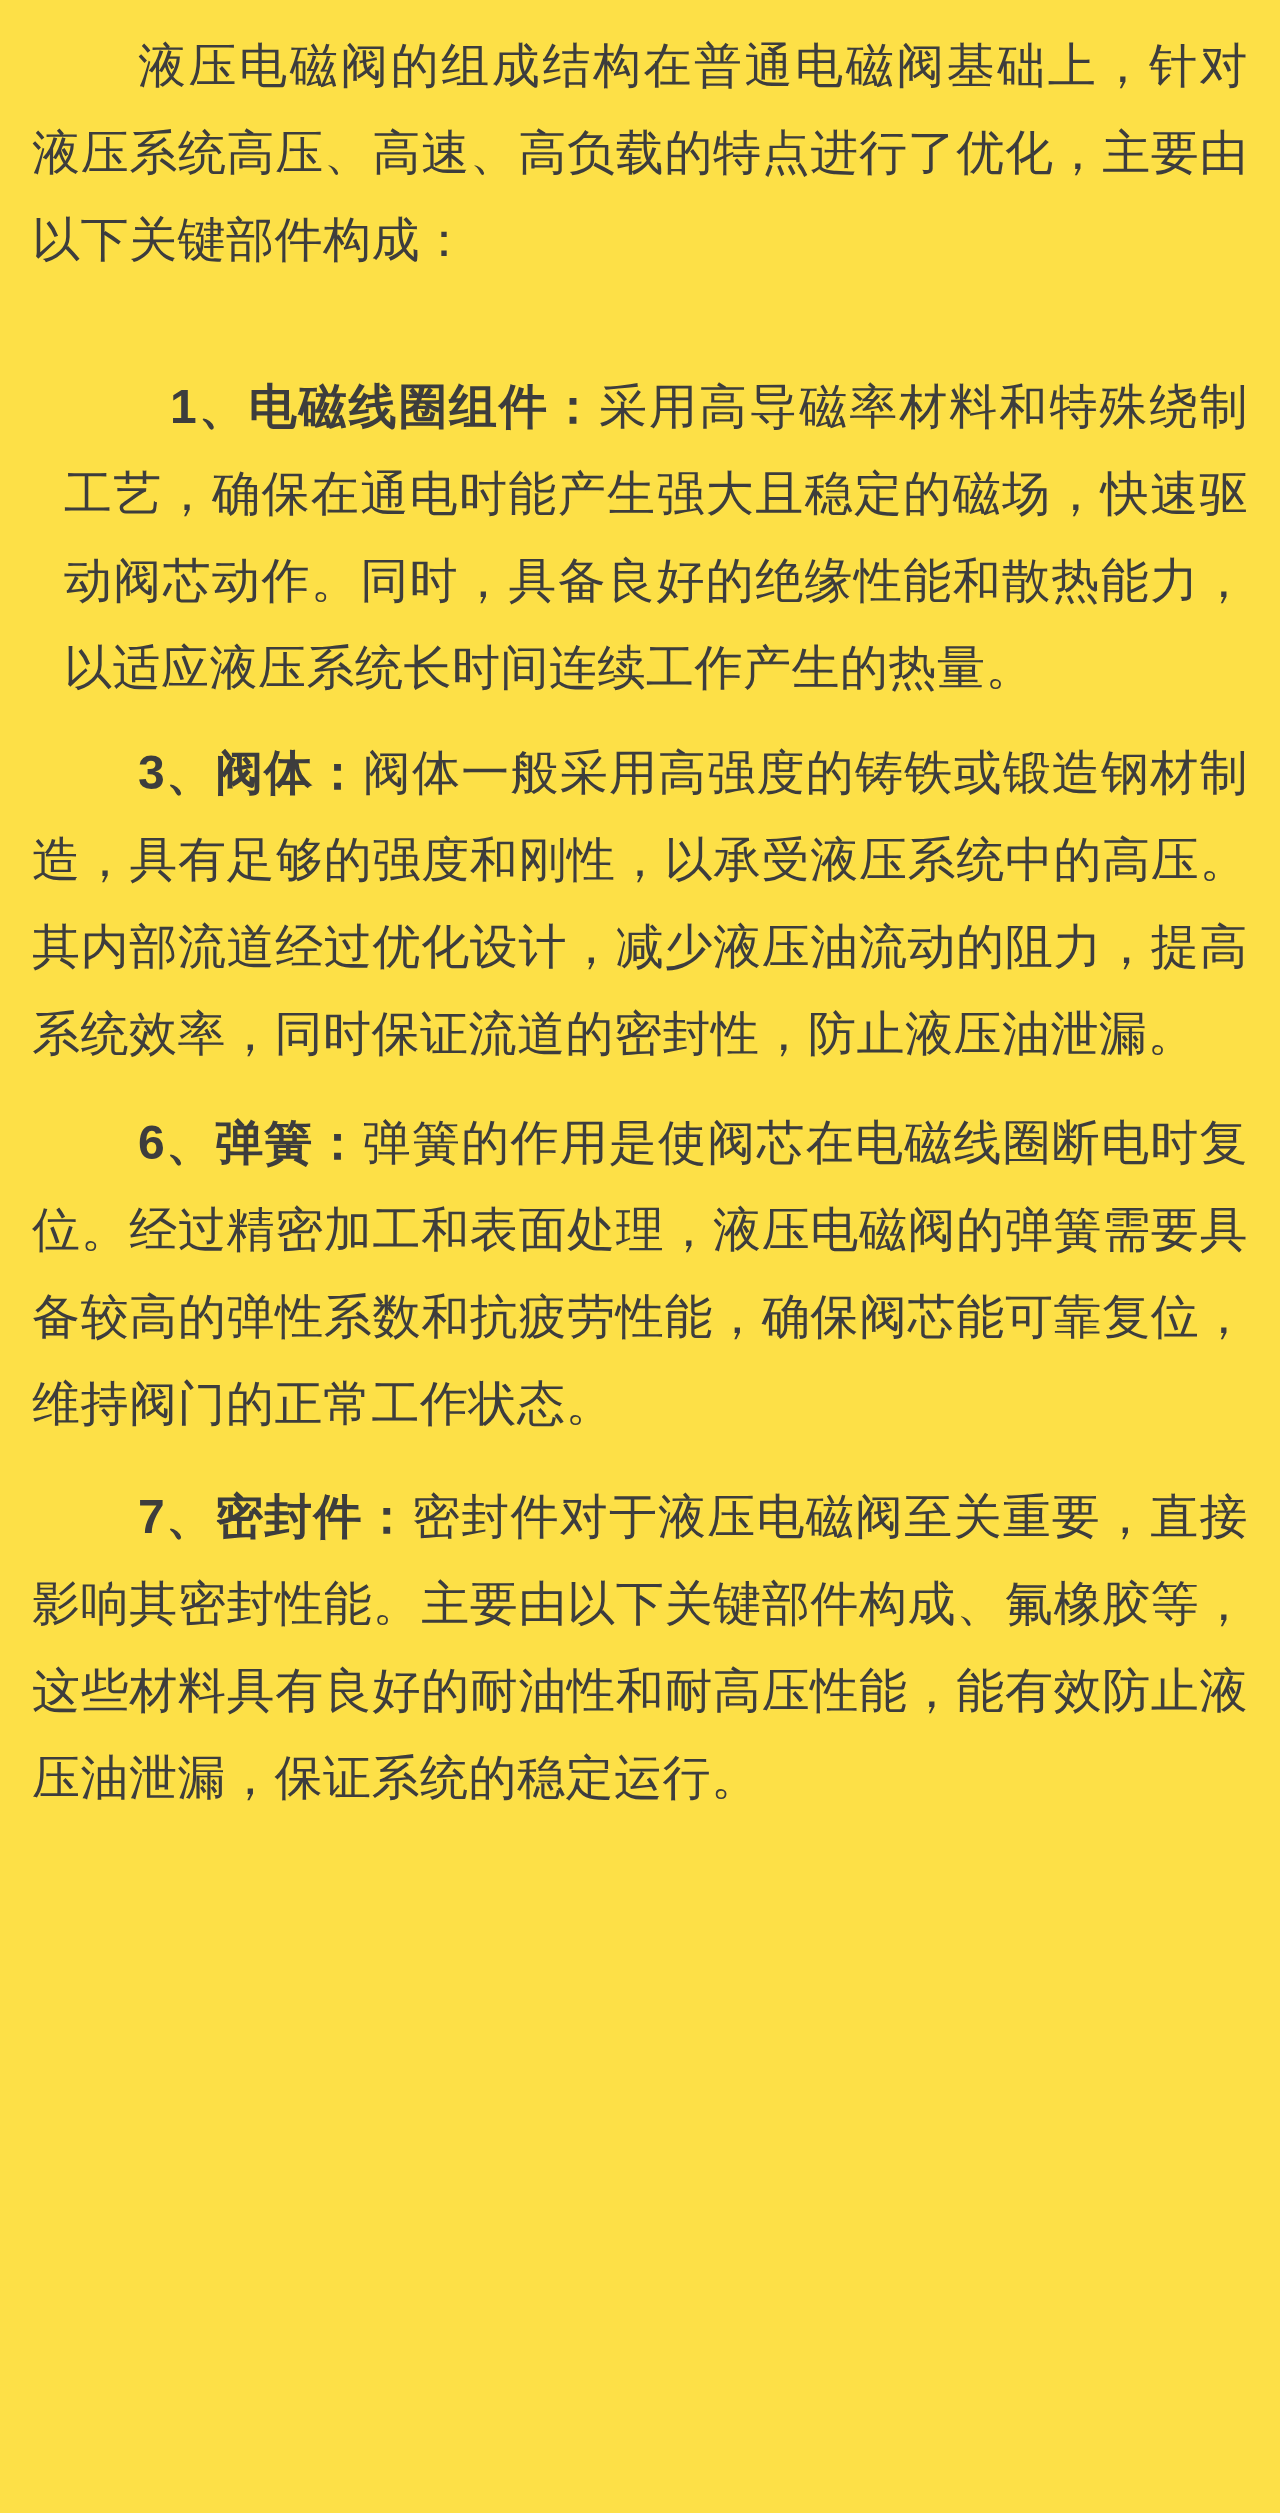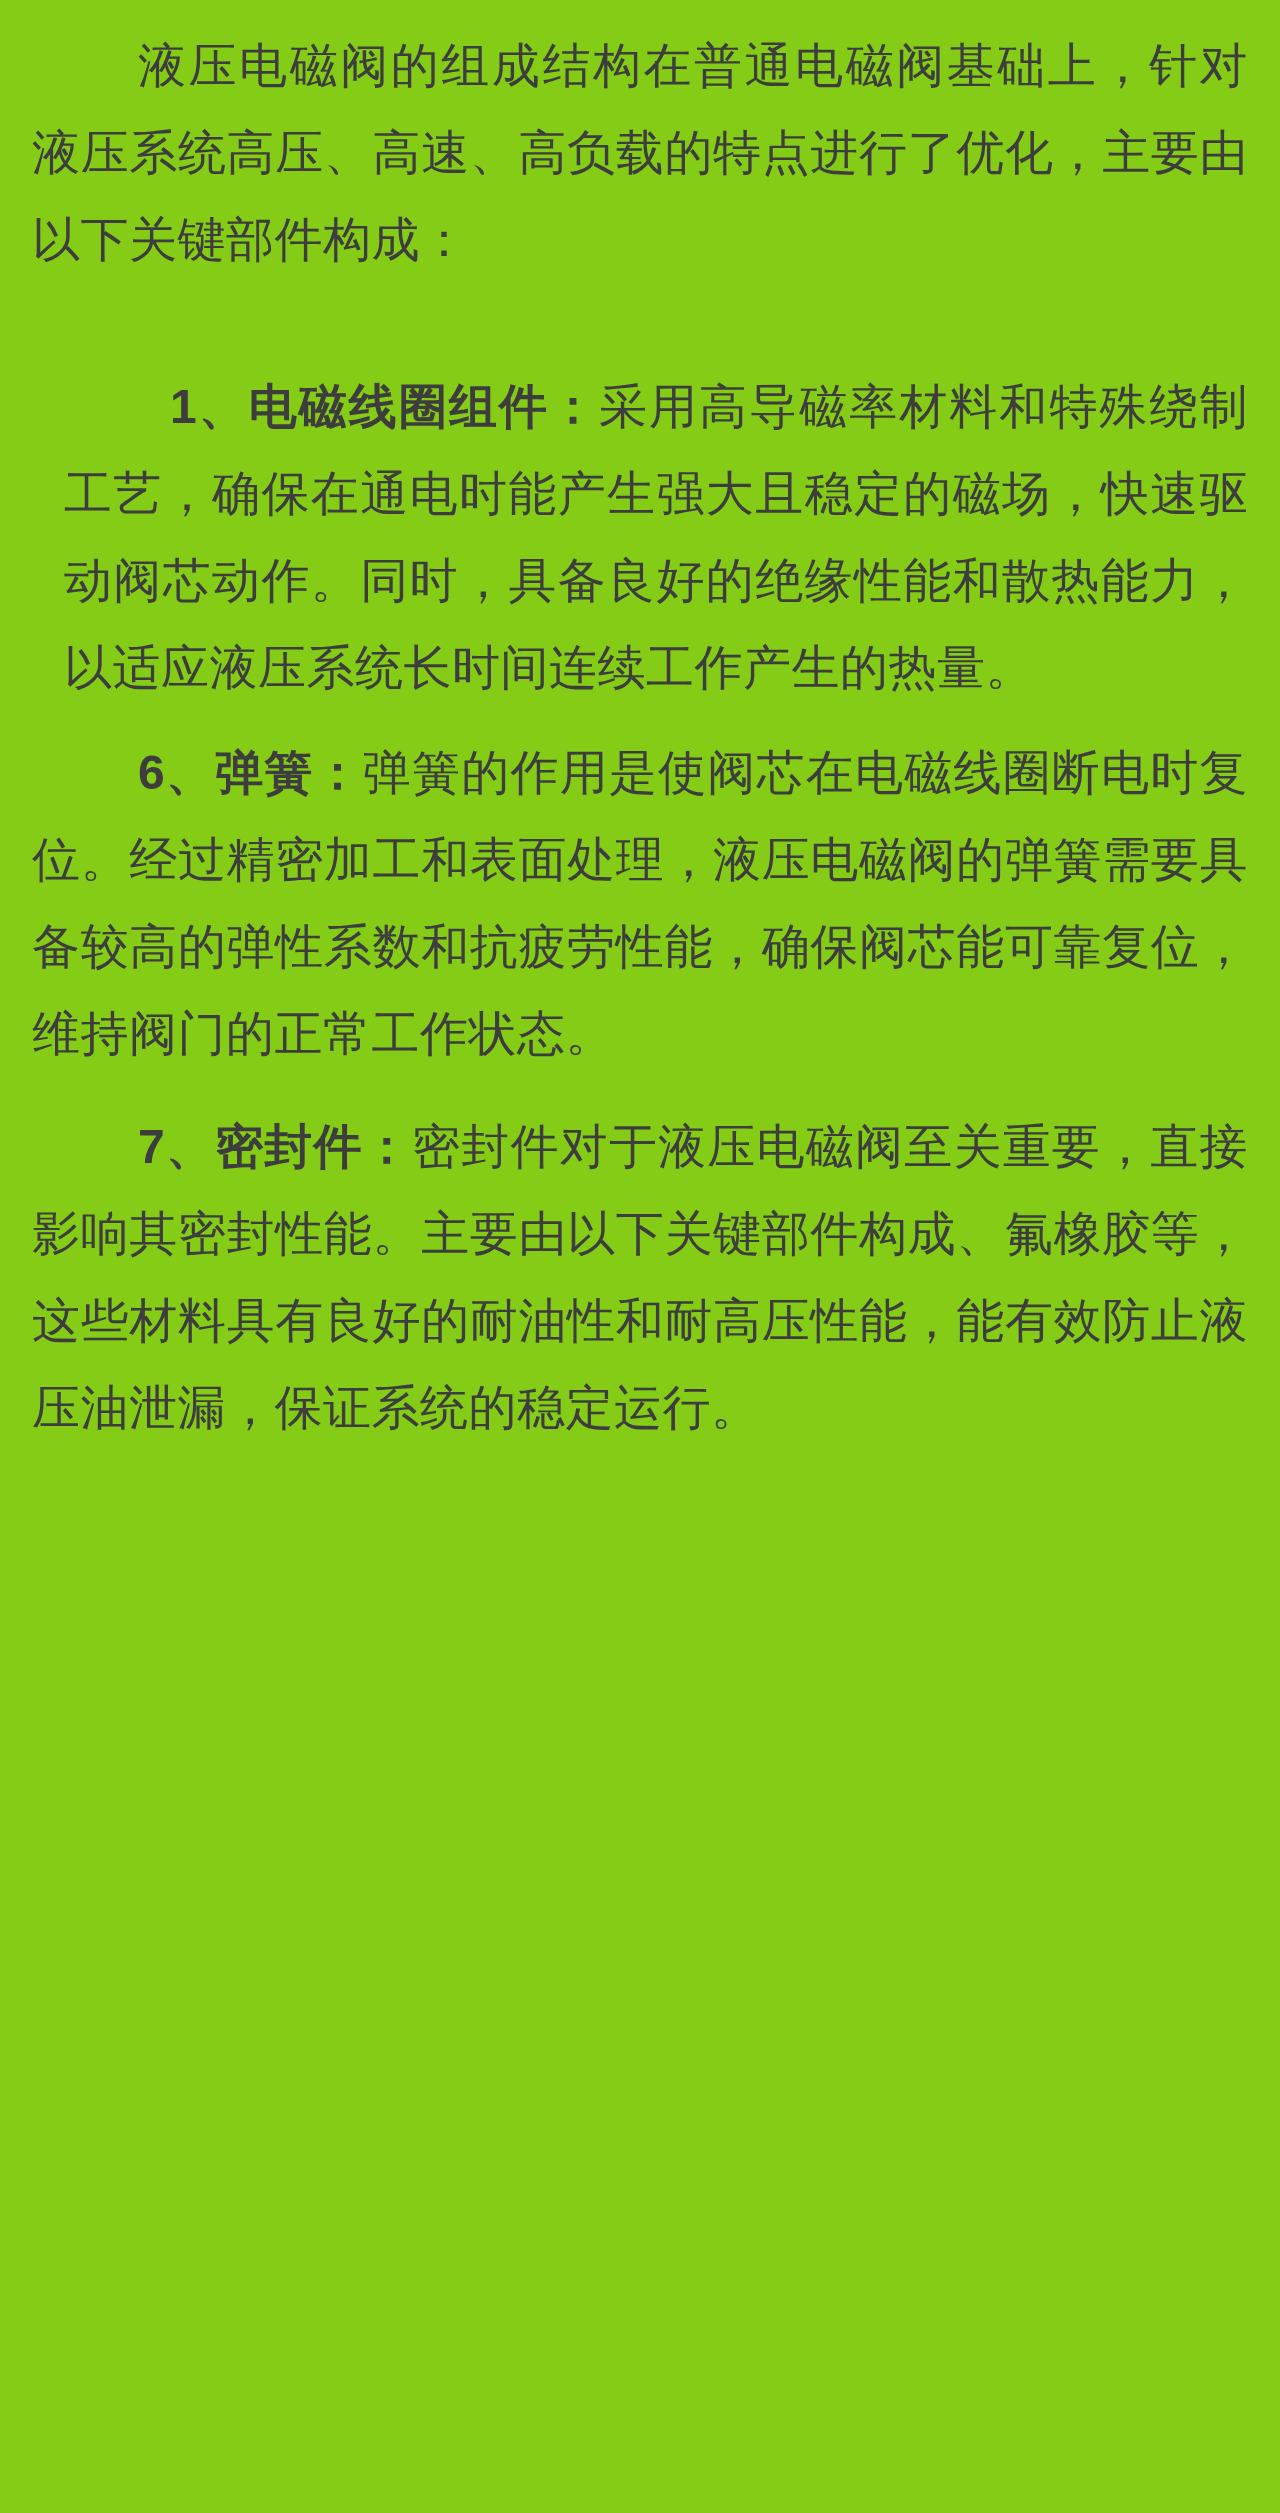--- a/index.html
+++ b/index.html
@@ -6,21 +6,21 @@
   html, body { background: #ffffff; }
   body {
     width: 1280px;
     height: 2513px;
     font-family: "Liberation Sans", sans-serif;
     overflow: hidden;
   }
   .page {
     width: 1280px;
     min-height: 2513px;
-    background: #84cc16;
+    background: #fde047;
     padding: 22px 32px 0 32px;
   }
   .para {
     font-size: 48px;
     line-height: 87px;
     letter-spacing: 0.5px;
     color: #3d3d3d;
     text-align: justify;
     text-indent: 106px;
     word-break: normal;
@@ -37,18 +37,19 @@
 </head>
 <body>
 
 <div class="page">
 
   <p class="para gap-intro">液压电磁阀的组成结构在普通电磁阀基础上，针对液压系统高压、高速、高负载的特点进行了优化，主要由以下关键部件构成：</p>
 
   <p class="para gap-s1"><strong>1、电磁线圈组件：</strong><span>采用高导磁率材料和特殊绕制工艺，确保在通电时能产生强大且稳定的磁场，快速驱动阀芯动作。同时，具备良好的绝缘性能和散热能力，以适应液压系统长时间连续工作产生的热量。</span></p>
 
 
+  <p class="para gap-s3"><strong>3、阀体：</strong><span>阀体一般采用高强度的铸铁或锻造钢材制造，具有足够的强度和刚性，以承受液压系统中的高压。其内部流道经过优化设计，减少液压油流动的阻力，提高系统效率，同时保证流道的密封性，防止液压油泄漏。</span></p>
 
   <p class="para gap-s4"><strong>6、弹簧：</strong><span>弹簧的作用是使阀芯在电磁线圈断电时复位。经过精密加工和表面处理，液压电磁阀的弹簧需要具备较高的弹性系数和抗疲劳性能，确保阀芯能可靠复位，维持阀门的正常工作状态。</span></p>
 
   <p class="para gap-s5"><strong>7、密封件：</strong><span>密封件对于液压电磁阀至关重要，直接影响其密封性能。主要由以下关键部件构成、氟橡胶等，这些材料具有良好的耐油性和耐高压性能，能有效防止液压油泄漏，保证系统的稳定运行。</span></p>
 
 </div>
 
 </body></html>

